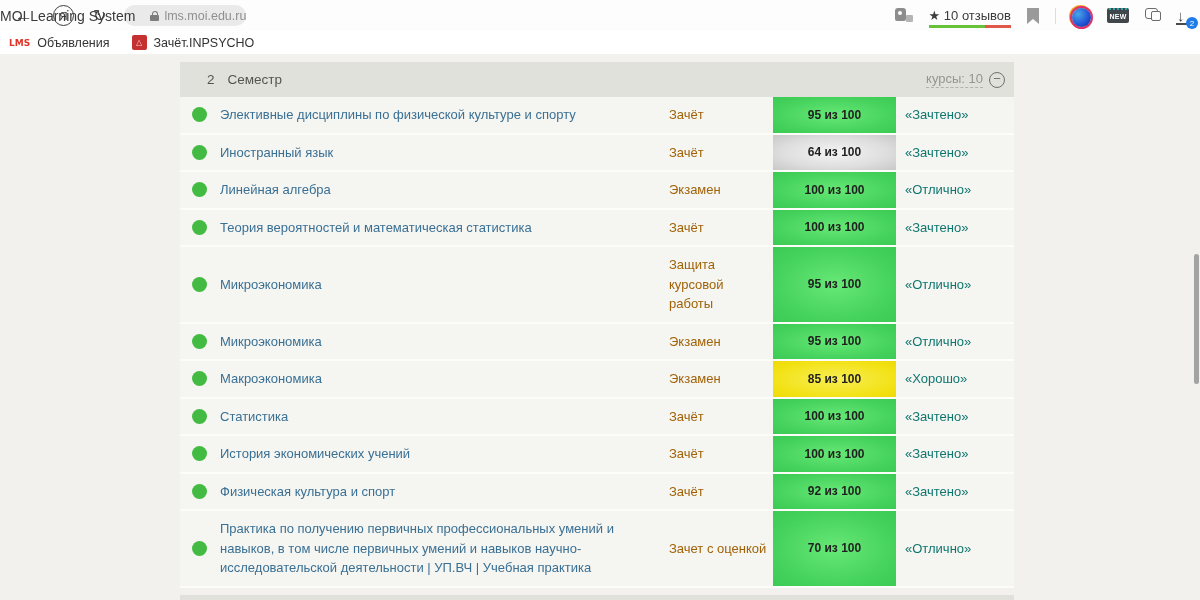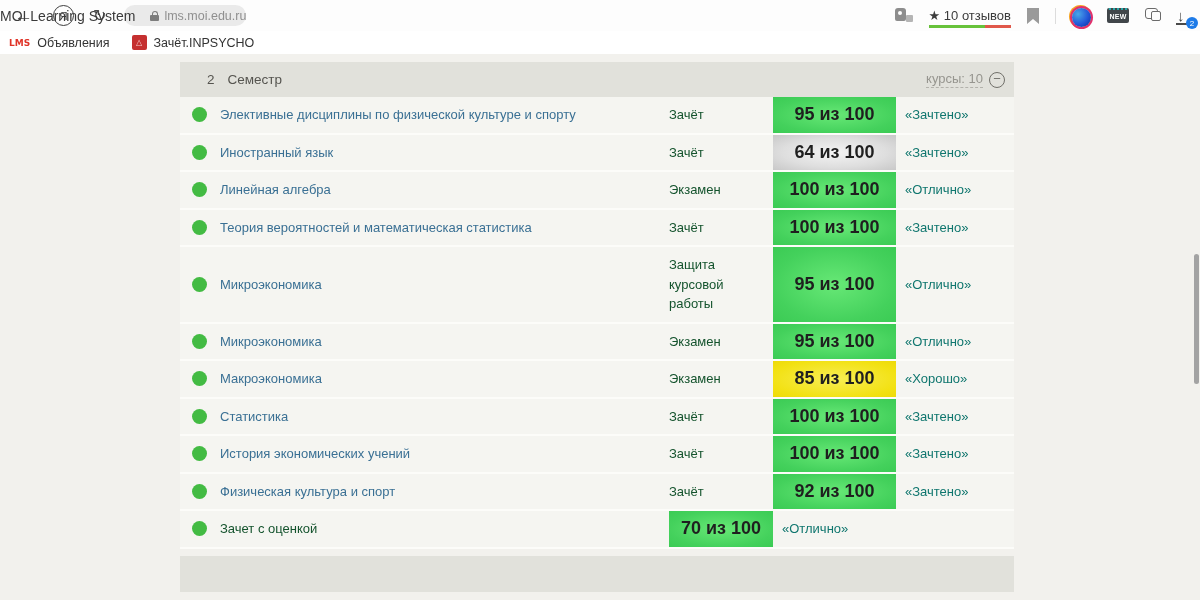--- a/index.html
+++ b/index.html
@@ -68,22 +68,22 @@
                 display:flex; align-items:center; justify-content:center; font-size:13px; color:#71706a;
                 cursor:pointer; line-height:0; padding-bottom:1px; }
 
   .row { display:grid; grid-template-columns:40px 1fr 104px 123px 118px; background:#f5f5f1;
          border-bottom:2px solid #fcfcf9; min-height:36px; align-items:stretch; }
   .cell { display:flex; align-items:center; }
   .cell-dot { padding-left:12px; }
   .dot { width:15px; height:15px; border-radius:50%; background:#43bb43; flex:none; }
   .cell-course { padding:8px 12px 8px 0; }
   .course-link { color:#3a7094; font-size:13px; line-height:1.5; text-decoration:none; cursor:pointer; }
-  .cell-type { font-size:13px; color:#14532d; line-height:1.5; padding:8px 4px 8px 0; }
-  .cell-badge { justify-content:center; font-size:18px; font-weight:700; color:#1f1f1f; }
+  .cell-type { font-size:13px; color:#a16207; line-height:1.5; padding:8px 4px 8px 0; }
+  .cell-badge { justify-content:center; font-size:12px; font-weight:700; color:#1f1f1f; }
   .badge-green  { background:radial-gradient(ellipse at center,#67e876 0%,#44d15c 70%,#3bcb54 100%); }
   .badge-yellow { background:radial-gradient(ellipse at center,#f8ee55 0%,#f2e112 75%,#eeda08 100%); }
   .badge-gray   { background:radial-gradient(ellipse at center,#f4f4f4 0%,#dedede 60%,#c8c8c8 100%); }
   .cell-grade { padding-left:9px; font-size:13px; color:#0f766e; }
 
   .sec-footer { margin-top:7px; height:36px; }
 
   .scroll-thumb { position:absolute; right:1px; top:200px; width:5px; height:130px; background:#a3a3a3;
                   border-radius:3px; cursor:pointer; }
 </style>
@@ -286,20 +286,23 @@
     <div class="cell cell-badge badge-green">
       <span>92 из 100</span>
     </div>
     <div class="cell cell-grade">«Зачтено»</div>
   </div>
 
   <div class="row">
     <div class="cell cell-dot">
       <span class="dot"></span>
     </div>
+    <div class="cell cell-course">
+      <a class="course-link">Практика по получению первичных профессиональных умений и навыков, в том числе первичных умений и навыков научно-исследовательской деятельности | УП.ВЧ | Учебная практика</a>
+    </div>
     <div class="cell cell-type">Зачет с оценкой</div>
     <div class="cell cell-badge badge-green">
       <span>70 из 100</span>
     </div>
     <div class="cell cell-grade">«Отлично»</div>
   </div>
 </div>
 
     <div class="sec-bar sec-footer">
       

